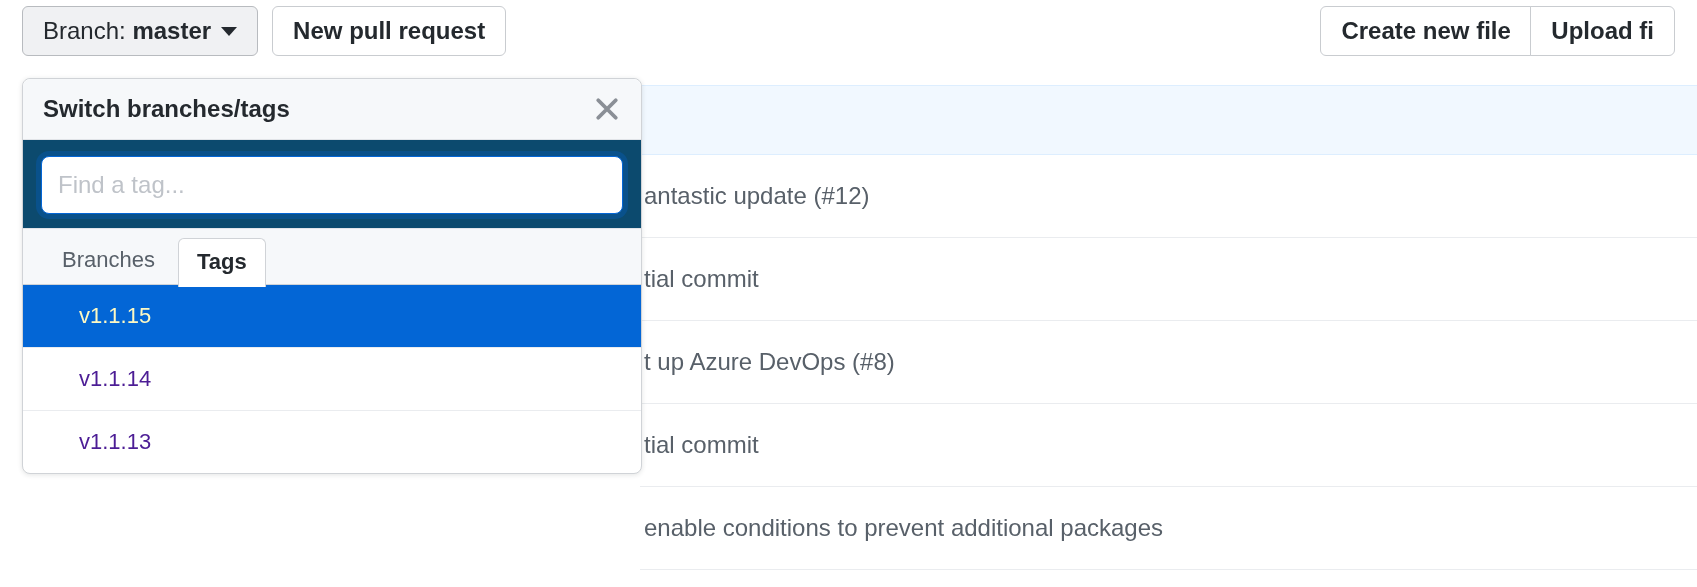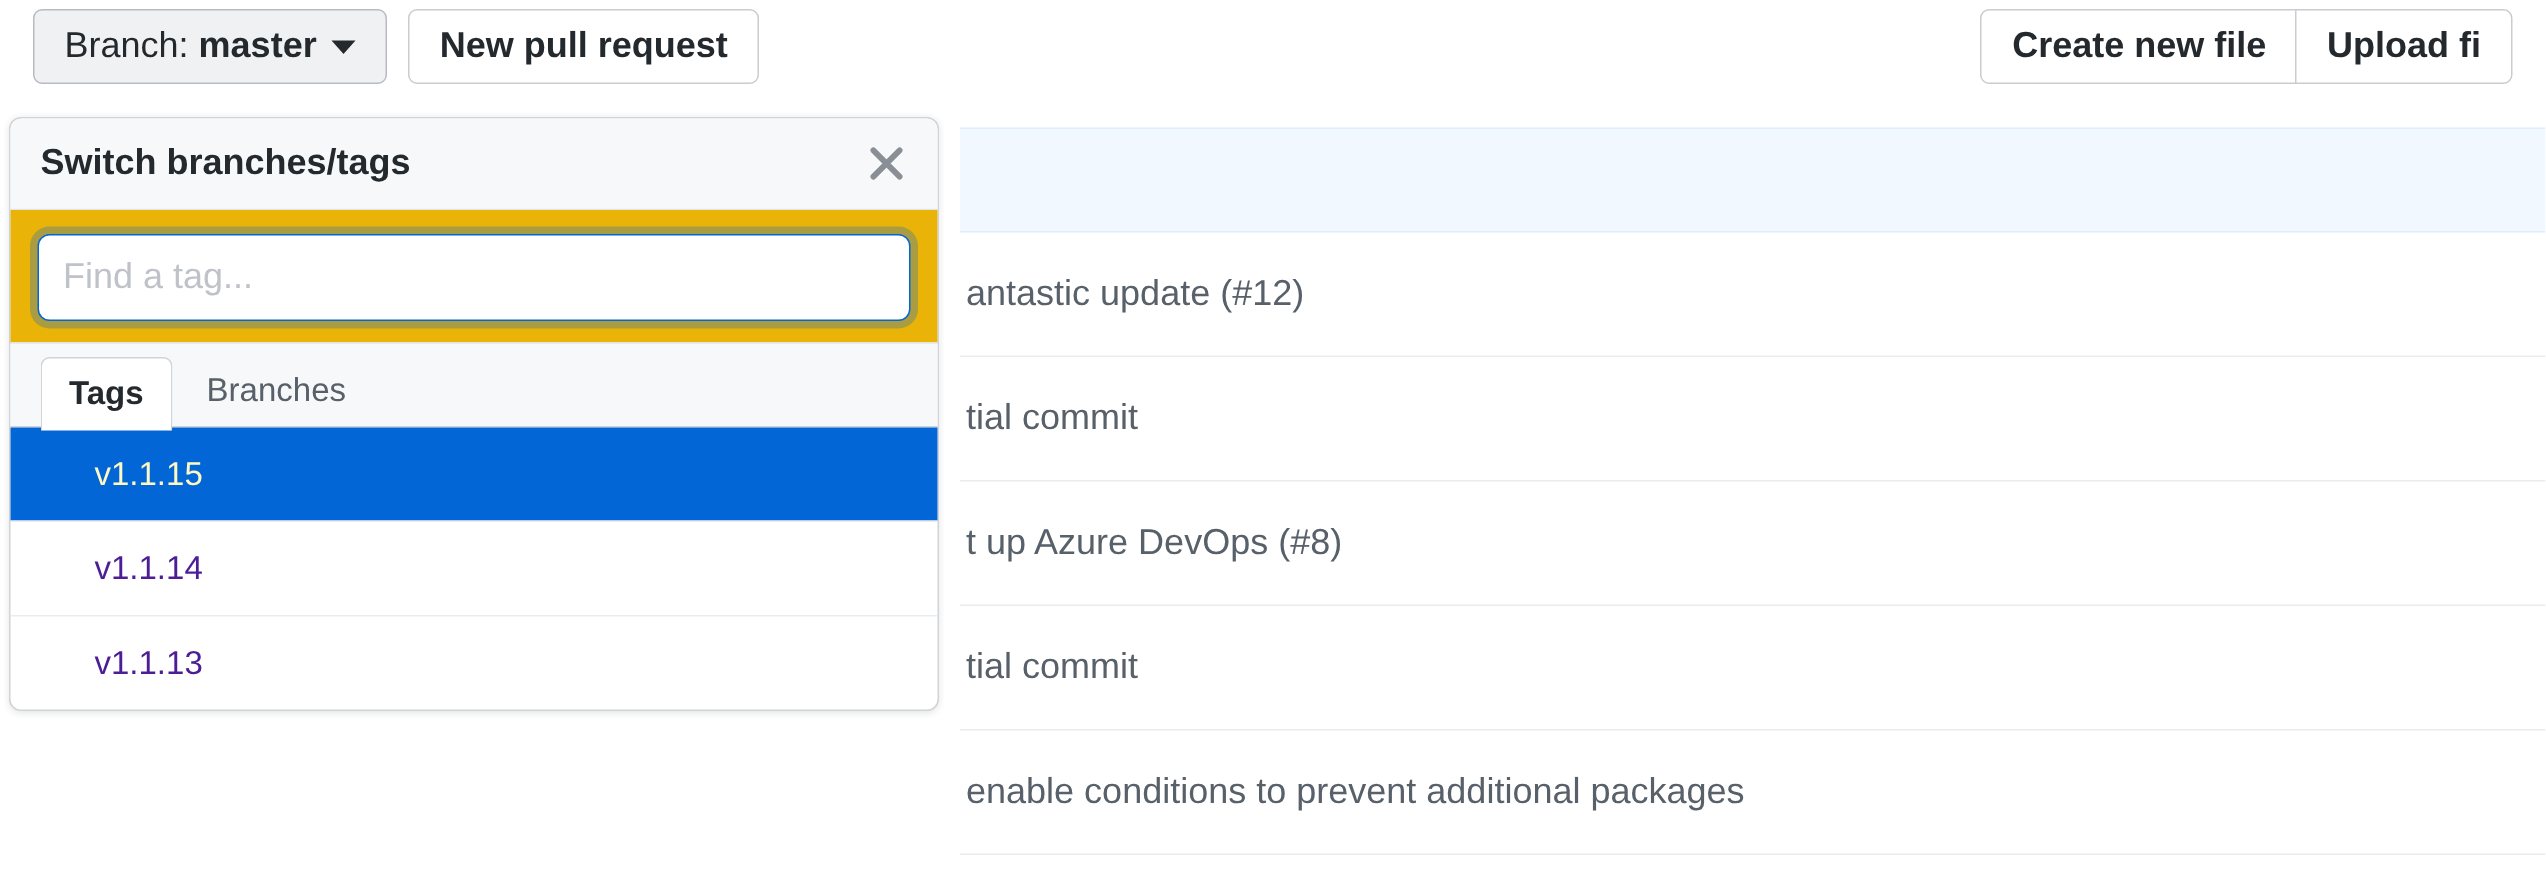--- a/index.html
+++ b/index.html
@@ -57,21 +57,21 @@
   }
   .btn-group-right .btn:last-child {
     border-top-left-radius: 0;
     border-bottom-left-radius: 0;
     margin-left: -1.5px;
   }
 
   
   .popover {
     position: absolute;
-    left: 6px;
+    left: 22px;
     top: 78px;
     width: 620px;
     background: #fff;
     border: 1.5px solid #d0d3d7;
     border-radius: 8px;
     box-shadow: 0 1px 5px rgba(27,31,35,.12);
     z-index: 10;
   }
   .popover-header {
     display: flex;
@@ -90,21 +90,21 @@
   }
   .close-icon {
     width: 28px; height: 28px;
     color: #8a8f96;
     cursor: pointer;
   }
   .close-icon svg { width: 100%; height: 100%; display: block; }
 
   .popover-search-wrap {
     padding: 16px 18px 14px 18px;
-    background: #eab308;
+    background: #0c4a6e;
     border-bottom: 1.5px solid #e1e4e8;
   }
   .search-input {
     width: 100%;
     padding: 14px 16px;
     font-size: 24px;
     border: 1.5px solid #c1c7cd;
     border-radius: 8px;
     outline: none;
     box-shadow: 0 0 0 5px rgba(3,102,214,.28);
@@ -217,22 +217,22 @@
     <span class="close-icon">
       <svg viewBox="0 0 16 16" fill="currentColor">
           <path d="M3 3l10 10M13 3L3 13" stroke="currentColor" stroke-width="2.2" stroke-linecap="round"></path>
         </svg>
     </span>
   </div>
   <div class="popover-search-wrap">
     <input class="search-input" type="text" autofocus="" placeholder="Find a tag..." style="">
   </div>
   <div class="tabbar">
+    <div class="tab">Branches</div>
     <div class="tab active">Tags</div>
-    <div class="tab">Branches</div>
   </div>
   <div class="tab-underline"></div>
   <div class="tag-list">
     <div class="tag-item selected">v1.1.15</div>
     <div class="tag-item">v1.1.14</div>
     <div class="tag-item">v1.1.13</div>
   </div>
 </div>
 
 </body></html>

